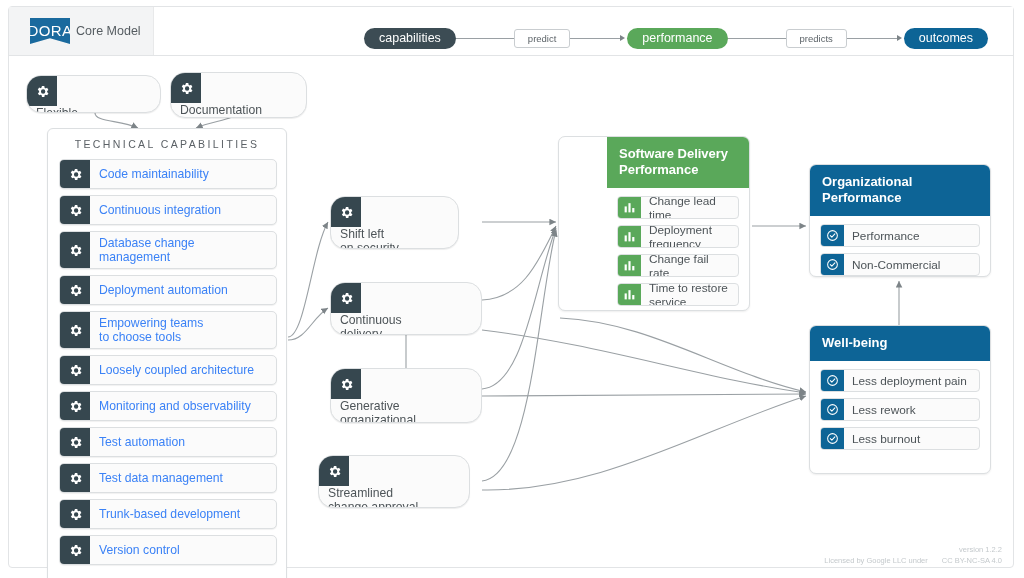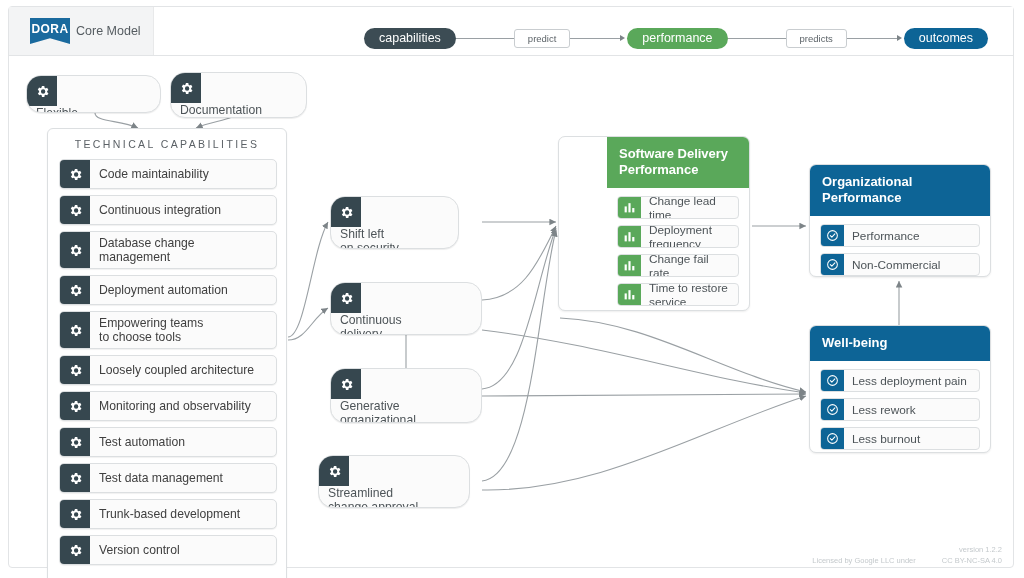--- a/index.html
+++ b/index.html
@@ -27,21 +27,21 @@
     position:absolute;left:0;top:0;width:145px;height:48px;
     background:#f3f4f5;border-right:1px solid #e8e9ea;box-sizing:border-box;
   }
   .logo-wrap{position:absolute;left:21px;top:11px;display:flex;align-items:center;gap:6px;}
   .logo-mark{
     width:40px;height:26px;background:#1a6a9e;position:relative;
     clip-path:polygon(0 0,100% 0,100% 100%,50% 78%,0 100%);
     display:flex;align-items:flex-start;justify-content:center;
   }
   .logo-mark span{
-    color:#fff;font-size:12px;font-weight:bold;letter-spacing:0.4px;
+    color:#fff;font-size:15px;font-weight:normal;letter-spacing:0.4px;
     margin-top:4px;font-family:"Liberation Sans", sans-serif;
   }
   .logo-text{font-size:12.5px;color:#555c61;}
 
   
   .pipeline{position:absolute;left:355px;top:20px;height:22px;display:flex;align-items:center;}
   .pill{
     height:21px;line-height:21px;border-radius:11px;
     padding:0 15px;font-size:12.5px;color:#fff;white-space:nowrap;
   }
@@ -91,21 +91,21 @@
   .techlist{position:absolute;left:11px;top:30px;width:218px;}
   .techitem{
     position:relative;display:flex;align-items:stretch;height:30px;margin-bottom:6px;
     border:1px solid #dcdfe1;border-radius:5px;background:#fbfbfb;
     box-shadow:0 1px 1px rgba(0,0,0,0.06);box-sizing:border-box;overflow:hidden;
   }
   .techitem.tall{height:38px;}
   .techitem .ico{width:30px;flex:0 0 30px;background:#36474f;display:flex;align-items:center;justify-content:center;}
   .techitem .lbl{
     flex:1;display:flex;align-items:center;padding:0 9px;
-    font-size:12.2px;color:#404040;line-height:14px;white-space:pre-line;
+    font-size:12.2px;color:#3b82f6;line-height:14px;white-space:pre-line;
   }
 
   
   #node-shift{left:330px;top:196px;width:129px;height:53px;}
   #node-cd{left:330px;top:282px;width:152px;height:53px;}
   #node-culture{left:330px;top:368px;width:152px;height:55px;}
   #node-change{left:318px;top:455px;width:152px;height:53px;}
 
   
   .panel{
@@ -125,31 +125,31 @@
   .prow .lbl{flex:1;display:flex;align-items:center;padding:0 8px;font-size:11.8px;color:#4d5458;}
 
   #panel-sdp{left:558px;top:136px;width:192px;height:175px;padding-left:48px;}
   #panel-sdp .head{background:#5aa85a;}
   #panel-sdp .prow .ico{background:#5aa85a;}
 
   #panel-org{left:809px;top:164px;width:182px;height:113px;}
   #panel-org .head{background:#0d6496;}
   #panel-org .prow .ico{background:#0d6496;}
 
-  #panel-wb{left:809px;top:325px;width:182px;height:128px;}
+  #panel-wb{left:809px;top:325px;width:182px;height:149px;}
   #panel-wb .head{background:#0d6496;}
   #panel-wb .prow .ico{background:#0d6496;}
 
   
   #edges{position:absolute;left:0;top:0;width:1024px;height:578px;pointer-events:none;}
 
   
   .footer{position:absolute;right:22px;bottom:12px;text-align:right;color:#c4c9cc;font-size:7.5px;line-height:10px;}
   .footer .lic{margin-top:1px;}
-  .footer .lic span{margin-left:24px;}
+  .footer .lic span{margin-left:12px;}
 </style>
 </head>
 <body>
 
 <div id="stage">
 
   <div class="frame"></div>
 
   <div class="header">
     <div class="logo-cell"></div>

